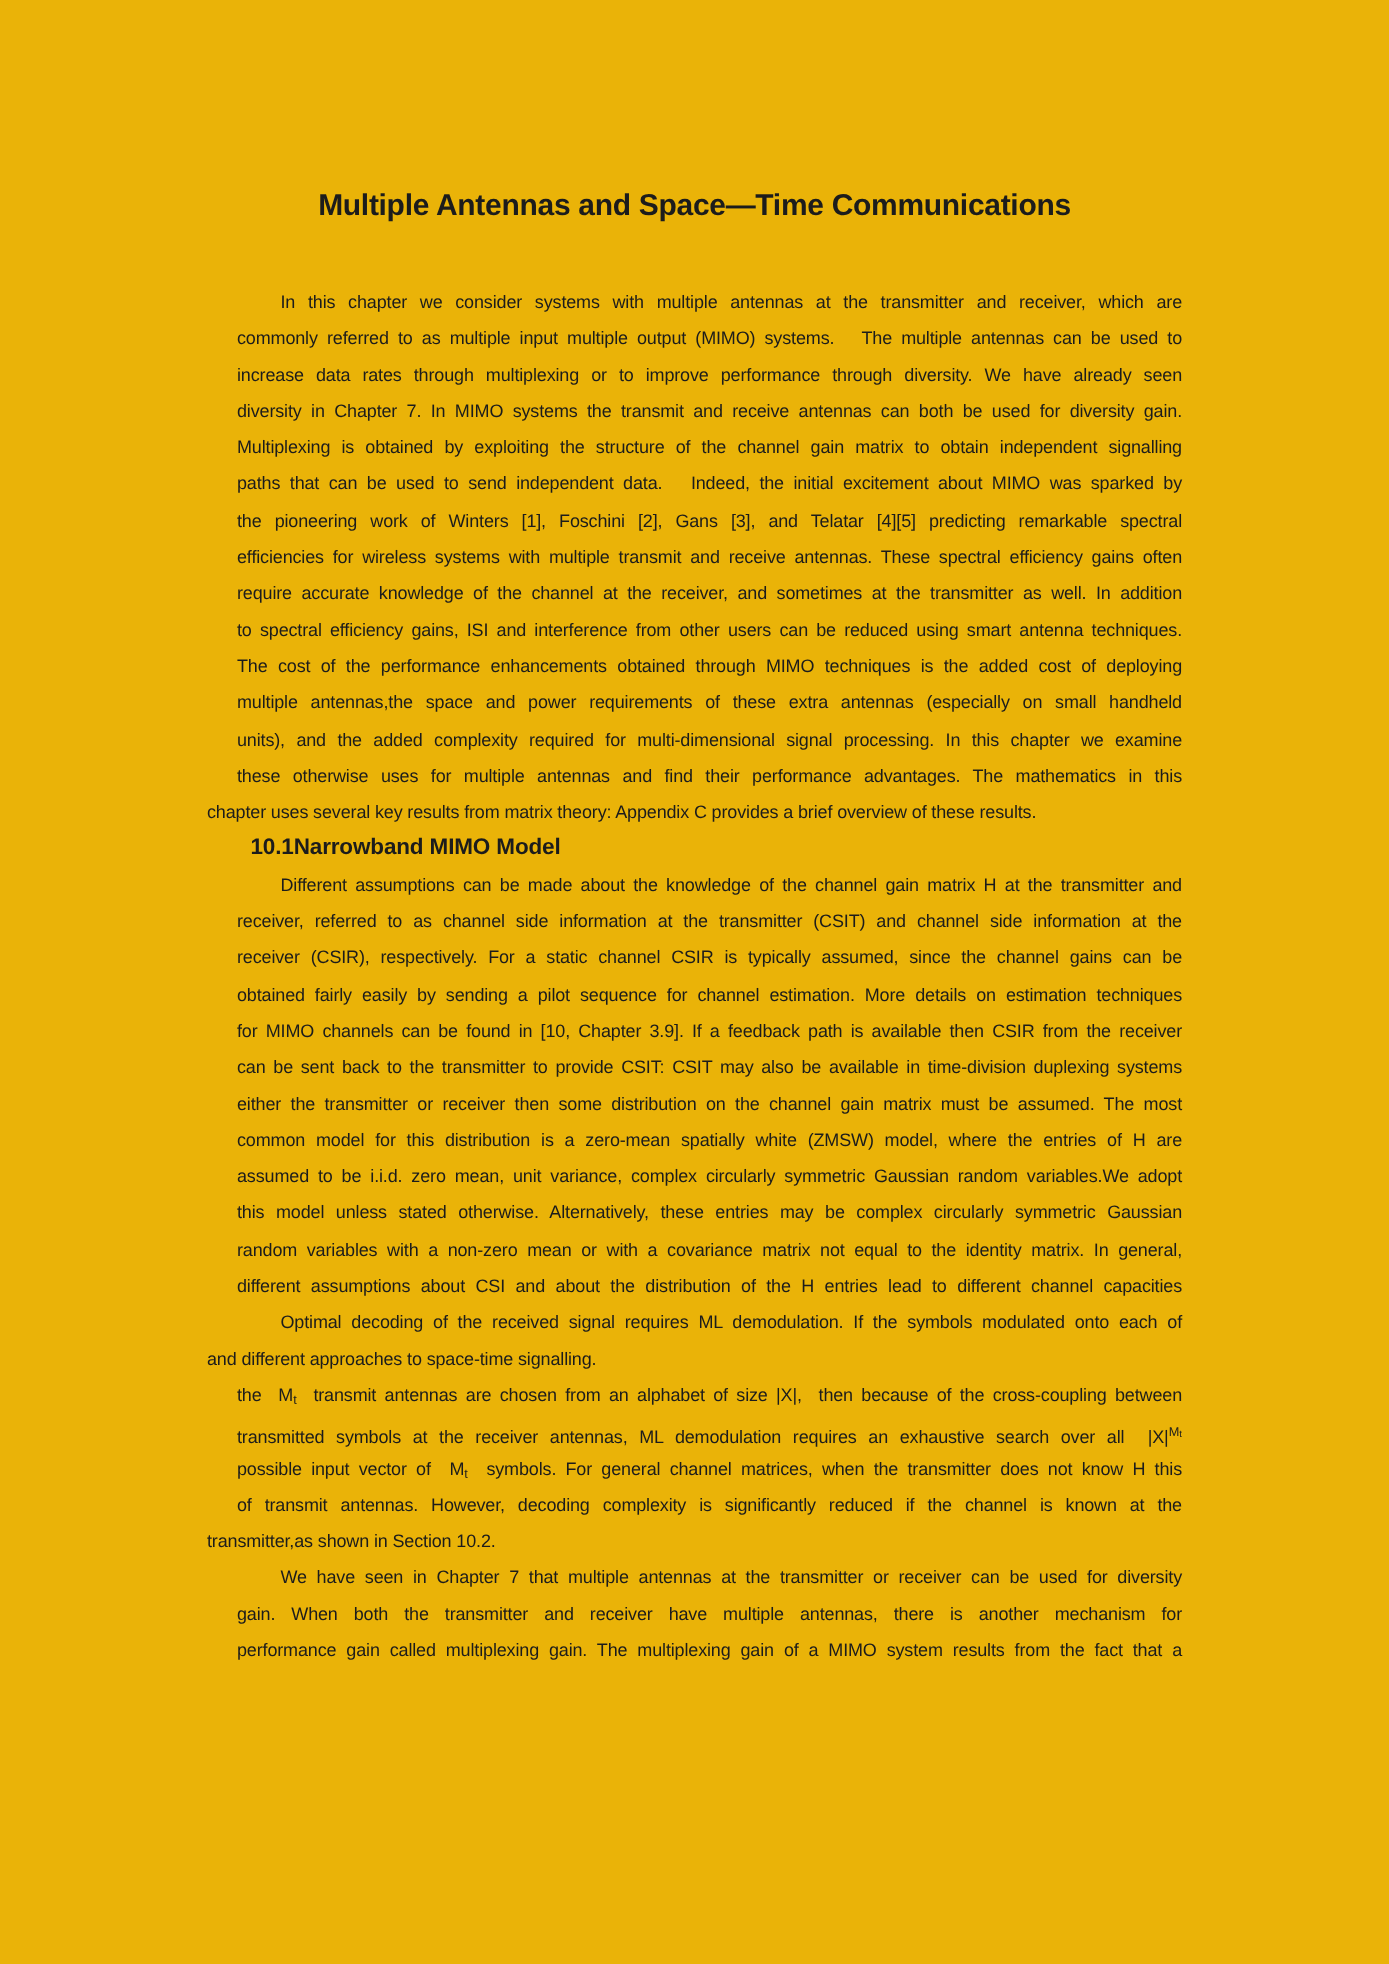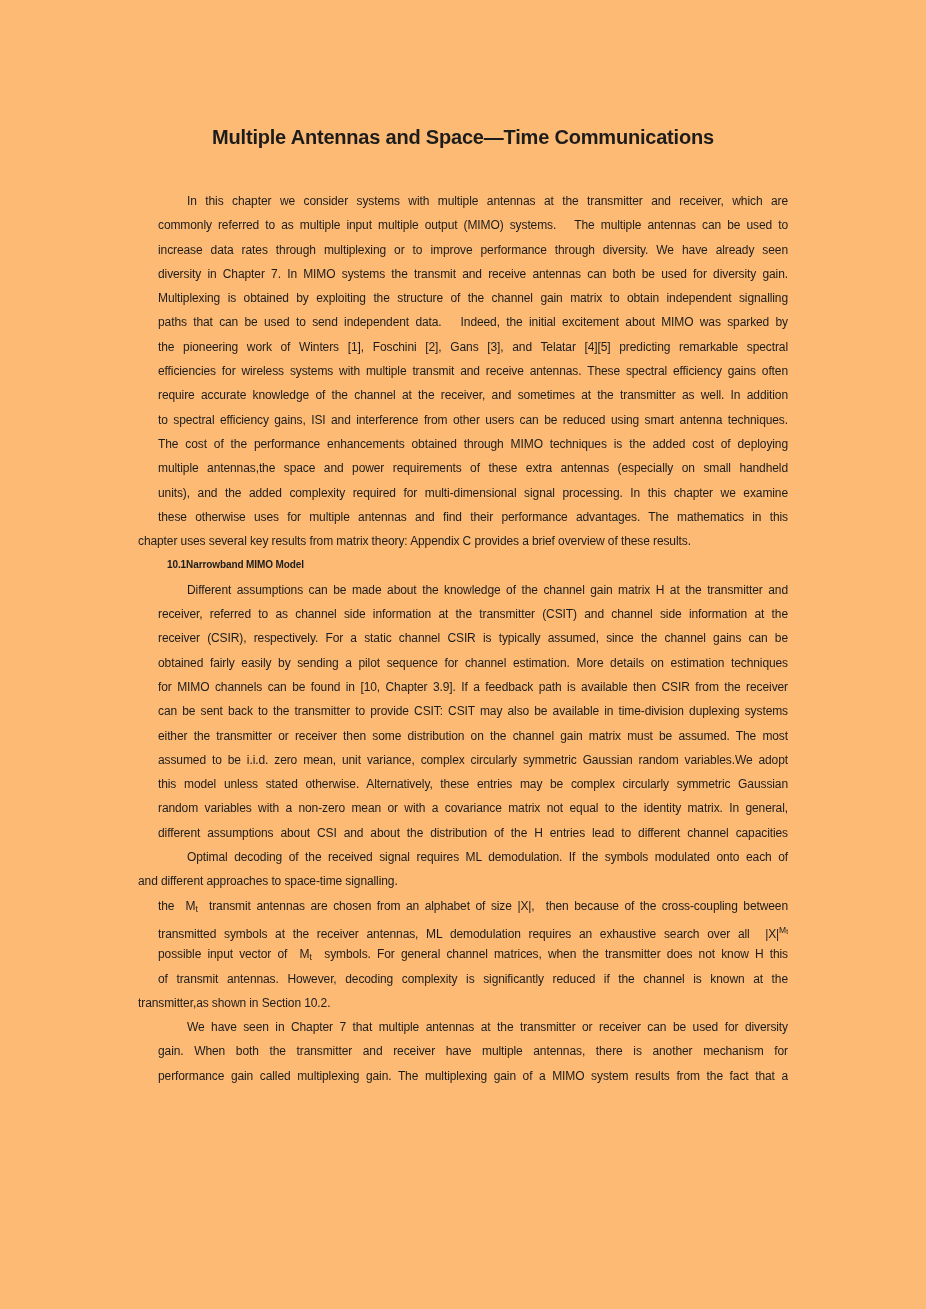--- a/index.html
+++ b/index.html
@@ -4,21 +4,21 @@
 <style>
   html, body {
     margin: 0;
     padding: 0;
     background: #ffffff;
   }
   .sheet {
     position: relative;
     width: 926px;
     height: 1309px;
-    background: #fdba74;
+    background: #eab308;
     font-family: "Liberation Sans", sans-serif;
     color: #1c1c1c;
     overflow: hidden;
   }
   .doc {
     width: 650px;
     margin: 0 auto;
     padding-top: 121px;
   }
   .doc-title {
@@ -44,21 +44,21 @@
   }
   .doc-body .line.last {
     text-align: left;
   }
   .doc-body .line.indent {
     text-indent: 29px;
   }
   .doc-body .line.heading {
     font-weight: bold;
     text-indent: 29px;
-    font-size: 10px;
+    font-size: 15px;
   }
   .doc-body sub {
     font-size: 8.5px;
     vertical-align: -2px;
     letter-spacing: 0;
   }
   .doc-body sup {
     font-size: 8.5px;
     vertical-align: 5px;
     letter-spacing: 0;
@@ -91,20 +91,21 @@
         <div class="line just">these otherwise uses for multiple antennas and find their performance advantages. The mathematics in this</div>
         <div class="line last">chapter uses several key results from matrix theory: Appendix C provides a brief overview of these results.</div>
         <div class="line heading">10.1Narrowband MIMO Model</div>
         <div class="line indent just">Different assumptions can be made about the knowledge of the channel gain matrix H at the transmitter and</div>
         <div class="line just">receiver, referred to as channel side information at the transmitter (CSIT) and channel side information at the</div>
         <div class="line just">receiver (CSIR), respectively. For a static channel CSIR is typically assumed, since the channel gains can be</div>
         <div class="line just">obtained fairly easily by sending a pilot sequence for channel estimation. More details on estimation techniques</div>
         <div class="line just">for MIMO channels can be found in [10, Chapter 3.9]. If a feedback path is available then CSIR from the receiver</div>
         <div class="line just">can be sent back to the transmitter to provide CSIT: CSIT may also be available in time-division duplexing systems</div>
         <div class="line just">either the transmitter or receiver then some distribution on the channel gain matrix must be assumed. The most</div>
+        <div class="line just">common model for this distribution is a zero-mean spatially white (ZMSW) model, where the entries of H are</div>
         <div class="line just">assumed to be i.i.d. zero mean, unit variance, complex circularly symmetric Gaussian random variables.We adopt</div>
         <div class="line just">this model unless stated otherwise. Alternatively, these entries may be complex circularly symmetric Gaussian</div>
         <div class="line just">random variables with a non-zero mean or with a covariance matrix not equal to the identity matrix. In general,</div>
         <div class="line just">different assumptions about CSI and about the distribution of the H entries lead to different channel capacities</div>
         <div class="line indent just">Optimal decoding of the received signal requires ML demodulation. If the symbols modulated onto each of</div>
         <div class="line last">and different approaches to space-time signalling.</div>
         <div class="line just">the&nbsp; M<sub>t</sub>&nbsp; transmit antennas are chosen from an alphabet of size |X|,&nbsp; then because of the cross-coupling between</div>
         <div class="line just">transmitted symbols at the receiver antennas, ML demodulation requires an exhaustive search over all&nbsp; |X|<sup>M<sub>t</sub></sup></div>
         <div class="line just">possible input vector of&nbsp; M<sub>t</sub>&nbsp; symbols. For general channel matrices, when the transmitter does not know H this</div>
         <div class="line just">of transmit antennas. However, decoding complexity is significantly reduced if the channel is known at the</div>

